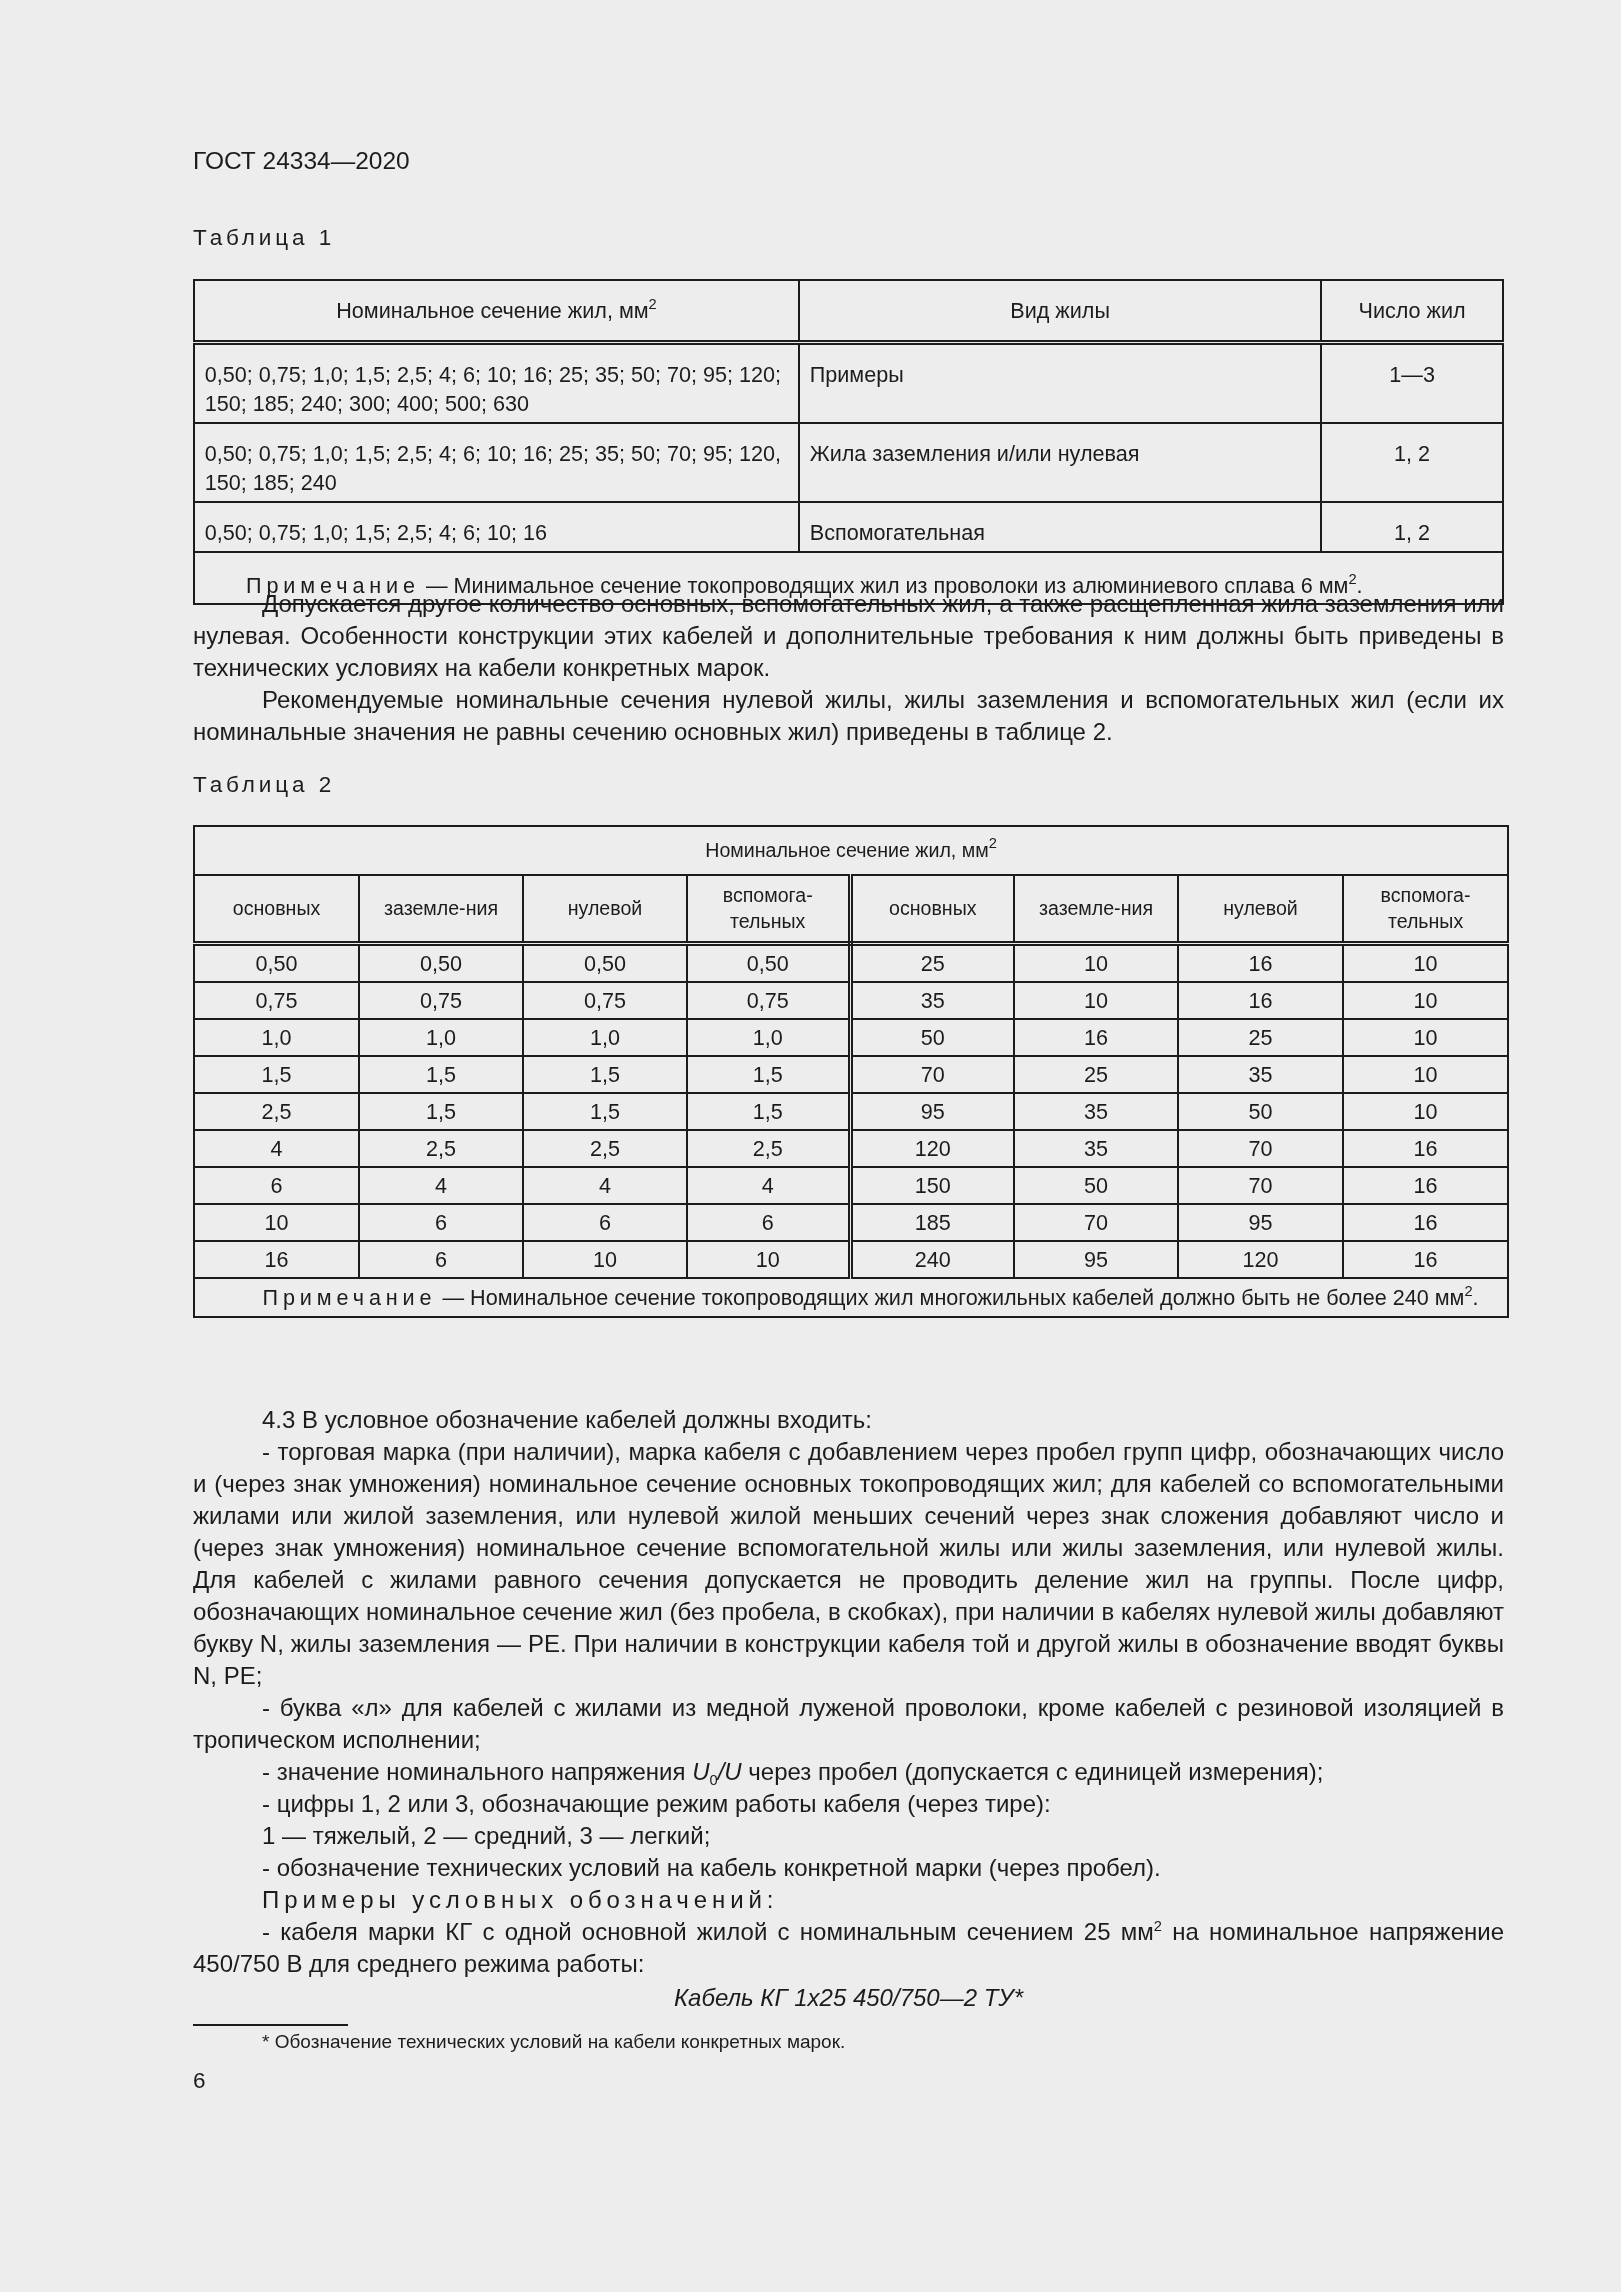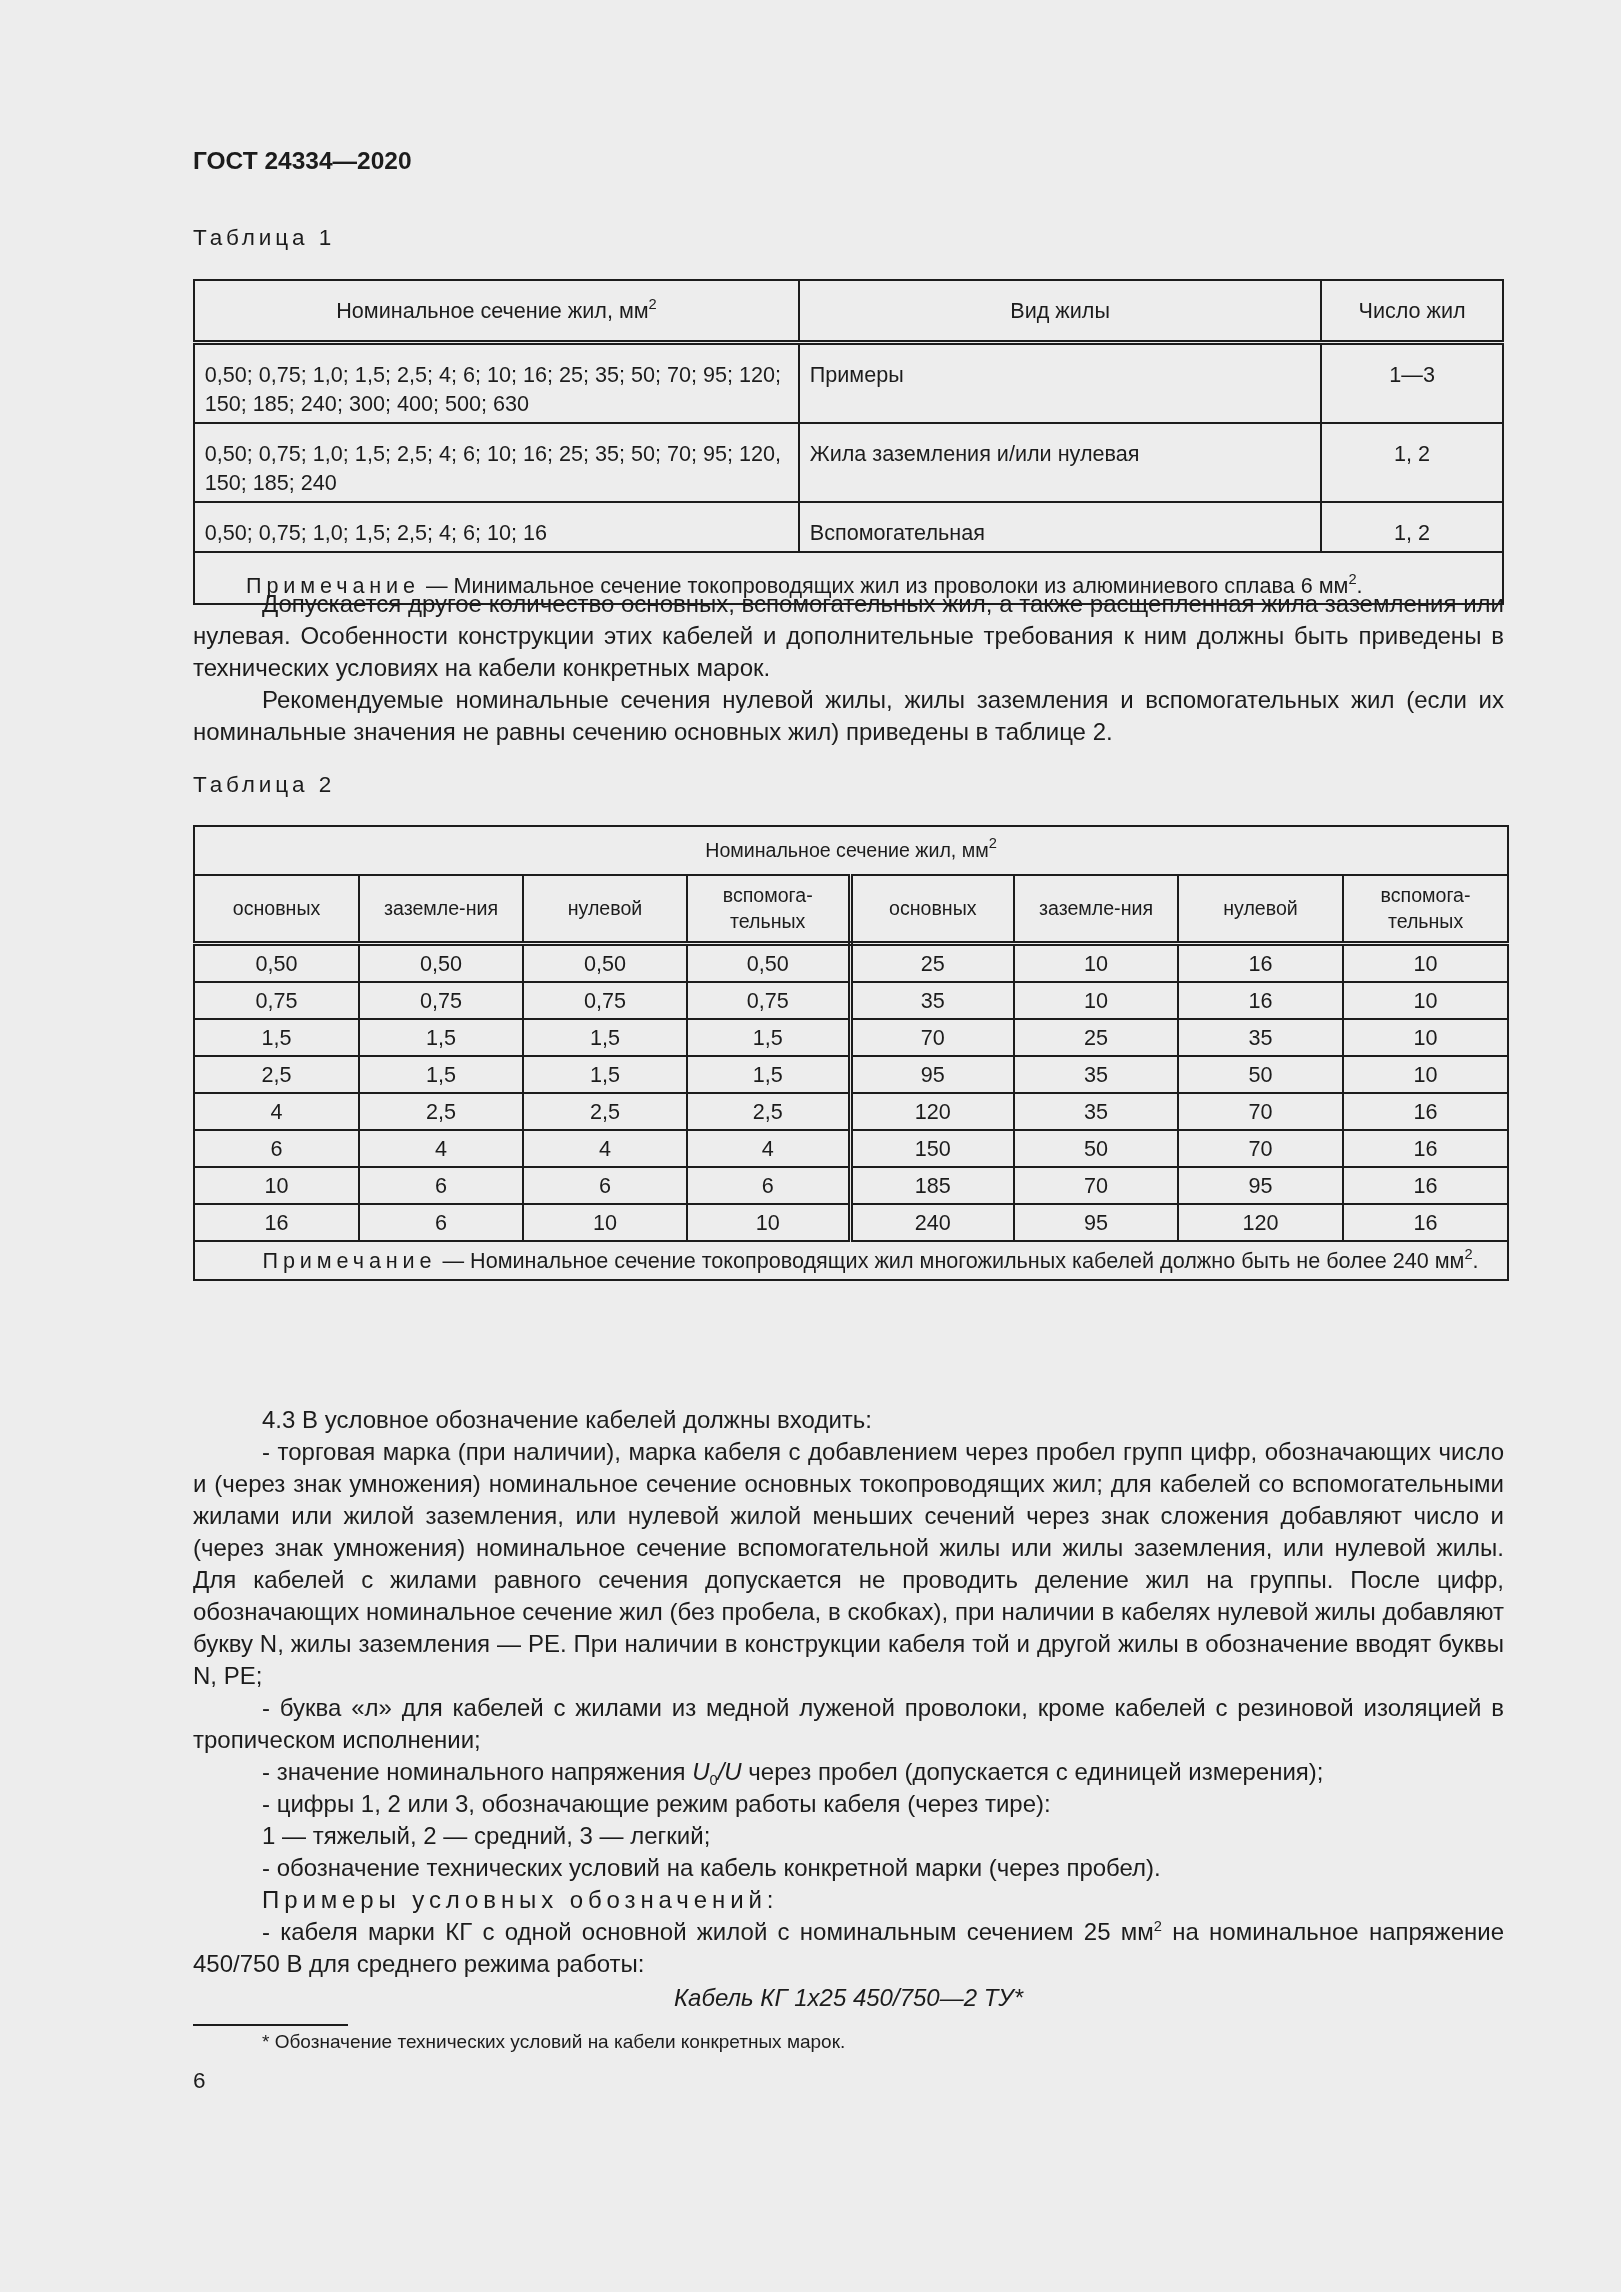--- a/index.html
+++ b/index.html
@@ -6,21 +6,21 @@
   body {
     width: 1621px; height: 2293px;
     background: #ededed;
     color: #1c1c1c;
     font-family: "Liberation Sans", "DejaVu Sans", sans-serif;
     position: relative;
     overflow: hidden;
   }
   .page-header {
     position: absolute; left: 193px; top: 147px;
-    font-weight: bold; font-size: 24.5px;
+    font-weight: normal; font-size: 24.5px;
   }
   .table-caption {
     position: absolute; left: 193px;
     font-size: 22.5px; letter-spacing: 3.9px;
   }
   table.doc {
     position: absolute;
     border-collapse: collapse;
     font-size: 21.6px;
     line-height: 29px;
@@ -160,20 +160,30 @@
         <td>0,75</td>
         <td>0,75</td>
         <td>0,75</td>
         <td class="split">0,75</td>
         <td>35</td>
         <td>10</td>
         <td>16</td>
         <td>10</td>
       </tr>
     <tr>
+        <td>1,0</td>
+        <td>1,0</td>
+        <td>1,0</td>
+        <td class="split">1,0</td>
+        <td>50</td>
+        <td>16</td>
+        <td>25</td>
+        <td>10</td>
+      </tr>
+    <tr>
         <td>1,5</td>
         <td>1,5</td>
         <td>1,5</td>
         <td class="split">1,5</td>
         <td>70</td>
         <td>25</td>
         <td>35</td>
         <td>10</td>
       </tr>
     <tr>

